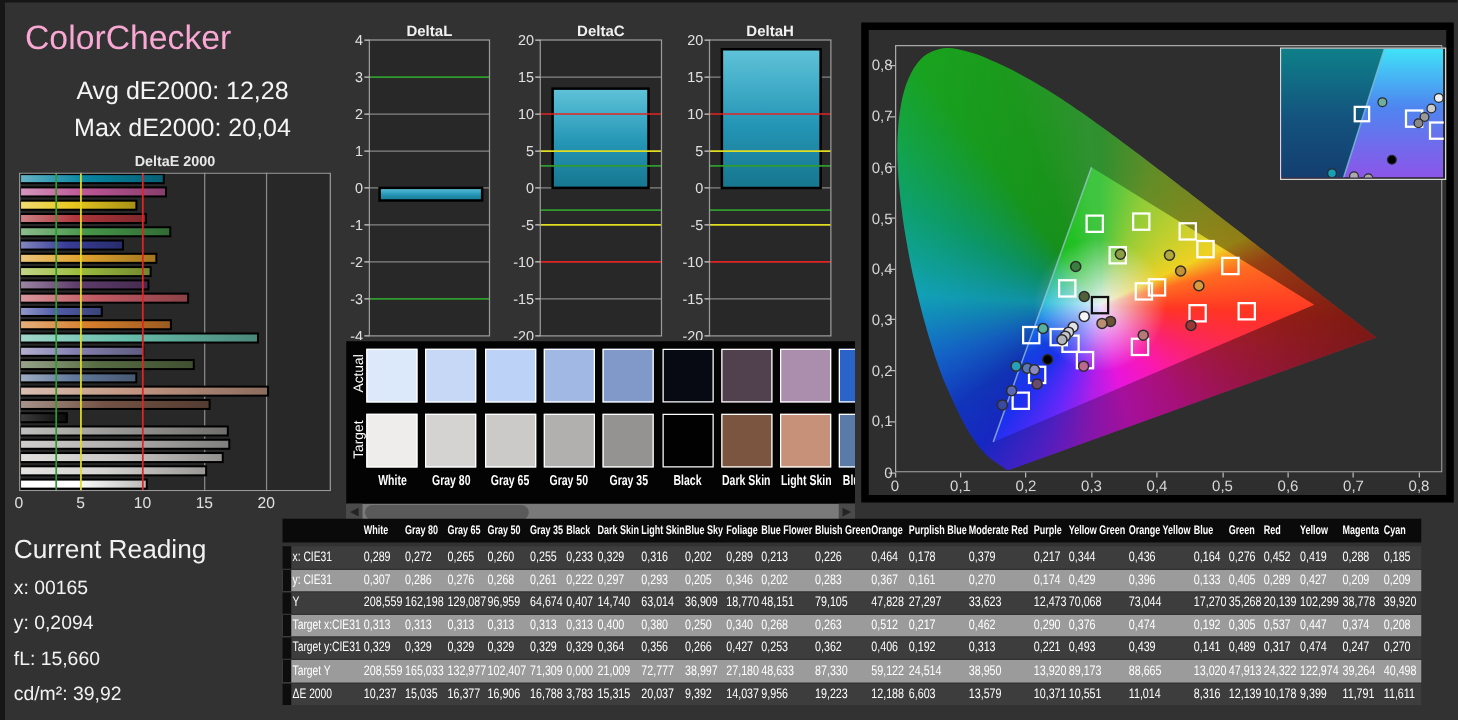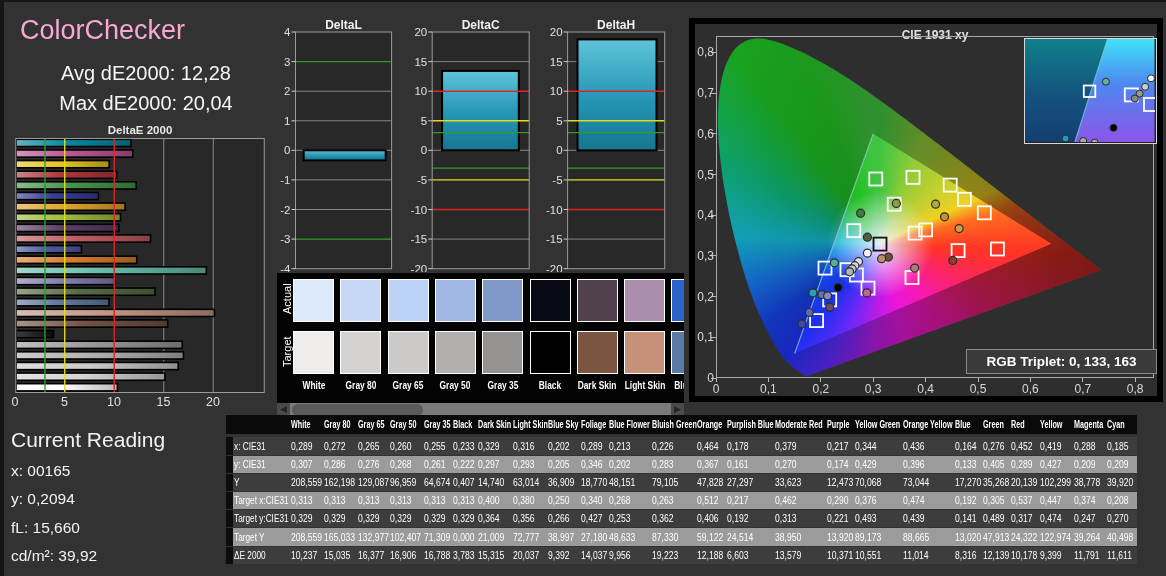--- a/index.html
+++ b/index.html
@@ -300,21 +300,20 @@
 <div class="abs" style="left:384.9px;top:106px;width:60px;text-align:center;font-size:11.5px;font-weight:bold;color:#fff;transform:scaleX(0.73)">Blue Sky</div>
 <div class="abs" style="left:4px;top:13px;width:14px;height:28px;writing-mode:vertical-rl;transform:rotate(180deg);font-size:11px;color:#fff">Actual</div>
 <div class="abs" style="left:4px;top:66px;width:14px;height:28px;writing-mode:vertical-rl;transform:rotate(180deg);font-size:11px;color:#fff">Target</div>
 <div class="abs" style="left:0;top:130px;width:407px;height:13px;background:#7a7a7a">
 <div class="abs" style="left:0;top:0;width:13px;height:13px;background:#4a4a4a;color:#242424;font-size:9px;line-height:13px;text-align:center">◀</div>
 <div class="abs" style="right:0;top:0;width:13px;height:13px;background:#4a4a4a;color:#242424;font-size:9px;line-height:13px;text-align:center">▶</div>
 <div class="abs" style="left:15px;top:0.5px;width:131px;height:12px;background:#5a5a5a;border-radius:6px"></div>
 </div>
   </div>
 <div class="abs" style="left:689px;top:18px;width:474px;height:384px;background:#2e2e2e;border:6px solid #000">
-<div class="abs" style="left:21px;top:4px;width:438px;text-align:center;font-size:12px;font-weight:bold;color:#e0e0e0">CIE 1931 xy</div>
 <div class="abs" style="left:21px;top:12px;width:438px;height:342px;background:radial-gradient(circle 53px at 164px 208px, rgba(238,244,255,0.95), rgba(238,244,255,0)),conic-gradient(from 0deg at 164px 208px,#40c540 0deg,#90cc38 22deg,#cfd02c 51deg,#f0d122 65deg,#ff6e20 75deg,#ff3424 93deg,#fb2468 115deg,#f918b2 140deg,#e816dc 166deg,#b01ee8 185deg,#6428fa 202deg,#1c30ee 220deg,#1440e0 235deg,#1773eb 252deg,#14bad4 273deg,#0fb87e 297deg,#1dbd24 323deg,#21c023 337deg,#40c540 356deg,#40c540 360deg);clip-path:url(#shoeclip)"></div>
 <div class="abs" style="left:21px;top:12px;width:438px;height:342px;background:linear-gradient(90deg,rgba(0,0,0,0.12),rgba(0,0,0,0.30) 45%,rgba(0,0,0,0.58));clip-path:url(#ringclip)"></div>
 <svg class="abs" style="left:21px;top:12px" width="438" height="342" viewBox="0 0 438 342">
       <defs>
         <clipPath id="shoeclip">
           <polygon points="91.2,340.0 91.2,340.0 91.2,340.0 91.2,340.0 91.2,340.0 91.2,340.0 91.2,340.0 91.2,340.0 91.1,340.0 91.1,340.0 91.1,340.0 91.1,340.0 91.1,340.0 91.1,340.0 91.0,340.0 91.0,340.0 91.0,340.0 91.0,340.0 91.0,340.0 90.9,340.0 90.9,340.0 90.9,340.0 90.9,340.0 90.8,340.0 90.8,340.0 90.8,340.0 90.8,340.0 90.7,340.0 90.7,340.0 90.7,340.0 90.7,340.0 90.6,340.0 90.6,340.0 90.6,340.0 90.5,340.0 90.5,340.0 90.4,340.0 90.4,340.0 90.4,340.1 90.3,340.1 90.3,340.1 90.2,340.1 90.2,340.0 90.1,340.0 90.1,340.0 90.0,340.0 90.0,340.0 89.9,340.0 89.8,339.9 89.7,339.9 89.6,339.8 89.5,339.8 89.4,339.8 89.3,339.7 89.2,339.6 89.1,339.6 89.0,339.5 88.9,339.4 88.8,339.4 88.6,339.3 88.5,339.2 88.4,339.1 88.2,339.0 88.0,338.9 87.8,338.8 87.6,338.6 87.5,338.5 87.3,338.4 87.1,338.2 86.8,338.1 86.6,337.9 86.4,337.7 86.1,337.6 85.9,337.4 85.6,337.2 85.3,337.0 85.1,336.8 84.7,336.6 84.4,336.4 84.1,336.1 83.7,335.9 83.3,335.6 82.9,335.4 82.5,335.1 82.1,334.8 81.6,334.5 81.2,334.2 80.7,333.9 80.2,333.5 79.7,333.2 79.1,332.8 78.6,332.3 78.0,331.9 77.4,331.5 76.8,331.0 76.1,330.5 75.5,329.9 74.8,329.3 74.1,328.7 73.4,328.1 72.6,327.4 71.8,326.6 71.0,325.8 70.1,324.8 69.2,323.7 68.2,322.6 67.2,321.4 66.1,320.0 65.0,318.5 63.9,316.8 62.7,315.1 61.5,313.3 60.2,311.3 58.8,309.1 57.4,306.7 56.0,304.1 54.5,301.3 52.9,298.3 51.3,295.1 49.6,291.7 47.8,288.0 46.0,284.0 44.1,279.8 42.1,275.4 40.1,270.7 38.0,265.7 36.0,260.3 34.0,254.6 31.9,248.7 29.9,242.4 27.8,235.8 25.8,229.0 23.8,221.9 21.8,214.5 19.8,206.8 17.8,198.8 15.9,190.6 14.0,182.3 12.3,174.0 10.7,165.6 9.2,157.1 7.7,148.4 6.4,139.8 5.3,131.2 4.3,122.9 3.5,114.7 2.8,106.5 2.3,98.4 2.0,90.5 1.9,82.9 2.0,75.5 2.4,68.4 2.9,61.4 3.7,54.7 4.7,48.3 5.9,42.2 7.3,36.7 8.9,31.5 10.9,26.7 13.0,22.2 15.3,18.2 17.8,14.6 20.4,11.5 23.1,9.0 26.1,6.9 29.2,5.3 32.4,4.1 35.6,3.2 38.9,2.6 42.3,2.4 45.7,2.6 49.2,3.1 52.8,3.9 56.3,4.8 59.8,5.7 63.4,6.8 66.9,8.0 70.5,9.4 74.1,10.9 77.6,12.5 81.1,14.0 84.5,15.5 87.9,17.1 91.2,18.8 94.5,20.4 97.8,22.2 101.1,23.9 104.3,25.7 107.6,27.5 110.8,29.3 113.9,31.2 117.1,33.1 120.3,35.0 123.5,37.0 126.7,39.0 129.8,41.0 133.0,43.0 136.1,45.1 139.3,47.2 142.4,49.3 145.5,51.5 148.7,53.6 151.8,55.8 154.9,58.0 158.0,60.2 161.2,62.5 164.3,64.7 167.4,67.0 170.5,69.2 173.6,71.5 176.7,73.8 179.9,76.1 183.0,78.5 186.1,80.8 189.3,83.1 192.4,85.5 195.5,87.8 198.6,90.2 201.7,92.5 204.8,94.9 208.0,97.3 211.1,99.7 214.2,102.0 217.3,104.4 220.4,106.8 223.5,109.1 226.6,111.5 229.6,113.9 232.7,116.2 235.8,118.6 238.8,120.9 241.9,123.3 244.9,125.6 247.9,128.0 250.9,130.3 253.9,132.6 256.8,134.9 259.8,137.2 262.7,139.5 265.7,141.7 268.5,144.0 271.4,146.2 274.3,148.4 277.1,150.6 279.9,152.8 282.7,154.9 285.5,157.1 288.2,159.2 290.9,161.3 293.6,163.3 296.2,165.4 298.8,167.4 301.4,169.4 303.9,171.3 306.4,173.2 308.9,175.1 311.3,177.0 313.6,178.8 315.9,180.6 318.2,182.4 320.3,184.0 322.4,185.7 324.5,187.3 326.6,188.9 328.5,190.4 330.5,191.9 332.4,193.4 334.3,194.9 336.1,196.3 337.9,197.6 339.7,199.0 341.3,200.3 342.9,201.5 344.5,202.7 346.0,203.9 347.5,205.0 348.9,206.1 350.2,207.1 351.6,208.1 352.8,209.1 354.1,210.1 355.2,211.0 356.4,211.9 357.5,212.7 358.5,213.6 359.5,214.3 360.5,215.1 361.4,215.8 362.3,216.5 363.2,217.2 364.1,217.8 364.9,218.5 365.6,219.1 366.4,219.6 367.1,220.2 367.8,220.7 368.5,221.2 369.1,221.7 369.7,222.2 370.3,222.7 370.9,223.2 371.5,223.6 372.1,224.0 372.6,224.5 373.1,224.9 373.6,225.3 374.1,225.6 374.6,226.0 375.1,226.4 375.5,226.7 375.9,227.0 376.4,227.4 376.8,227.7 377.1,228.0 377.5,228.2 377.9,228.5 378.2,228.8 378.5,229.0 378.9,229.3 379.1,229.5 379.4,229.7 379.7,229.9 379.9,230.1 380.2,230.3 380.4,230.5 380.6,230.7 380.9,230.8 381.1,231.0 381.3,231.1 381.5,231.3 381.6,231.4 381.8,231.6 382.0,231.7 382.1,231.8 382.3,231.9 382.4,232.0 382.5,232.1 382.6,232.2 382.7,232.3 382.8,232.4 382.9,232.4 383.0,232.5 383.1,232.6 383.2,232.6 383.3,232.7 383.3,232.8 383.4,232.8 383.5,232.9 383.6,232.9 383.6,233.0 383.7,233.0 383.8,233.1 383.8,233.1 383.9,233.2 383.9,233.2 384.0,233.3 384.0,233.3 384.1,233.3 384.2,233.4 384.2,233.4 384.3,233.5 384.4,233.6 384.5,233.7 384.7,233.8 384.8,233.9 384.9,234.0 385.0,234.0"></polygon>
         </clipPath>
         <clipPath id="ringclip" clip-rule="evenodd">
           <path d="M91.2 340.0 L91.2 340.0 L91.2 340.0 L91.2 340.0 L91.2 340.0 L91.2 340.0 L91.2 340.0 L91.2 340.0 L91.1 340.0 L91.1 340.0 L91.1 340.0 L91.1 340.0 L91.1 340.0 L91.1 340.0 L91.0 340.0 L91.0 340.0 L91.0 340.0 L91.0 340.0 L91.0 340.0 L90.9 340.0 L90.9 340.0 L90.9 340.0 L90.9 340.0 L90.8 340.0 L90.8 340.0 L90.8 340.0 L90.8 340.0 L90.7 340.0 L90.7 340.0 L90.7 340.0 L90.7 340.0 L90.6 340.0 L90.6 340.0 L90.6 340.0 L90.5 340.0 L90.5 340.0 L90.4 340.0 L90.4 340.0 L90.4 340.1 L90.3 340.1 L90.3 340.1 L90.2 340.1 L90.2 340.0 L90.1 340.0 L90.1 340.0 L90.0 340.0 L90.0 340.0 L89.9 340.0 L89.8 339.9 L89.7 339.9 L89.6 339.8 L89.5 339.8 L89.4 339.8 L89.3 339.7 L89.2 339.6 L89.1 339.6 L89.0 339.5 L88.9 339.4 L88.8 339.4 L88.6 339.3 L88.5 339.2 L88.4 339.1 L88.2 339.0 L88.0 338.9 L87.8 338.8 L87.6 338.6 L87.5 338.5 L87.3 338.4 L87.1 338.2 L86.8 338.1 L86.6 337.9 L86.4 337.7 L86.1 337.6 L85.9 337.4 L85.6 337.2 L85.3 337.0 L85.1 336.8 L84.7 336.6 L84.4 336.4 L84.1 336.1 L83.7 335.9 L83.3 335.6 L82.9 335.4 L82.5 335.1 L82.1 334.8 L81.6 334.5 L81.2 334.2 L80.7 333.9 L80.2 333.5 L79.7 333.2 L79.1 332.8 L78.6 332.3 L78.0 331.9 L77.4 331.5 L76.8 331.0 L76.1 330.5 L75.5 329.9 L74.8 329.3 L74.1 328.7 L73.4 328.1 L72.6 327.4 L71.8 326.6 L71.0 325.8 L70.1 324.8 L69.2 323.7 L68.2 322.6 L67.2 321.4 L66.1 320.0 L65.0 318.5 L63.9 316.8 L62.7 315.1 L61.5 313.3 L60.2 311.3 L58.8 309.1 L57.4 306.7 L56.0 304.1 L54.5 301.3 L52.9 298.3 L51.3 295.1 L49.6 291.7 L47.8 288.0 L46.0 284.0 L44.1 279.8 L42.1 275.4 L40.1 270.7 L38.0 265.7 L36.0 260.3 L34.0 254.6 L31.9 248.7 L29.9 242.4 L27.8 235.8 L25.8 229.0 L23.8 221.9 L21.8 214.5 L19.8 206.8 L17.8 198.8 L15.9 190.6 L14.0 182.3 L12.3 174.0 L10.7 165.6 L9.2 157.1 L7.7 148.4 L6.4 139.8 L5.3 131.2 L4.3 122.9 L3.5 114.7 L2.8 106.5 L2.3 98.4 L2.0 90.5 L1.9 82.9 L2.0 75.5 L2.4 68.4 L2.9 61.4 L3.7 54.7 L4.7 48.3 L5.9 42.2 L7.3 36.7 L8.9 31.5 L10.9 26.7 L13.0 22.2 L15.3 18.2 L17.8 14.6 L20.4 11.5 L23.1 9.0 L26.1 6.9 L29.2 5.3 L32.4 4.1 L35.6 3.2 L38.9 2.6 L42.3 2.4 L45.7 2.6 L49.2 3.1 L52.8 3.9 L56.3 4.8 L59.8 5.7 L63.4 6.8 L66.9 8.0 L70.5 9.4 L74.1 10.9 L77.6 12.5 L81.1 14.0 L84.5 15.5 L87.9 17.1 L91.2 18.8 L94.5 20.4 L97.8 22.2 L101.1 23.9 L104.3 25.7 L107.6 27.5 L110.8 29.3 L113.9 31.2 L117.1 33.1 L120.3 35.0 L123.5 37.0 L126.7 39.0 L129.8 41.0 L133.0 43.0 L136.1 45.1 L139.3 47.2 L142.4 49.3 L145.5 51.5 L148.7 53.6 L151.8 55.8 L154.9 58.0 L158.0 60.2 L161.2 62.5 L164.3 64.7 L167.4 67.0 L170.5 69.2 L173.6 71.5 L176.7 73.8 L179.9 76.1 L183.0 78.5 L186.1 80.8 L189.3 83.1 L192.4 85.5 L195.5 87.8 L198.6 90.2 L201.7 92.5 L204.8 94.9 L208.0 97.3 L211.1 99.7 L214.2 102.0 L217.3 104.4 L220.4 106.8 L223.5 109.1 L226.6 111.5 L229.6 113.9 L232.7 116.2 L235.8 118.6 L238.8 120.9 L241.9 123.3 L244.9 125.6 L247.9 128.0 L250.9 130.3 L253.9 132.6 L256.8 134.9 L259.8 137.2 L262.7 139.5 L265.7 141.7 L268.5 144.0 L271.4 146.2 L274.3 148.4 L277.1 150.6 L279.9 152.8 L282.7 154.9 L285.5 157.1 L288.2 159.2 L290.9 161.3 L293.6 163.3 L296.2 165.4 L298.8 167.4 L301.4 169.4 L303.9 171.3 L306.4 173.2 L308.9 175.1 L311.3 177.0 L313.6 178.8 L315.9 180.6 L318.2 182.4 L320.3 184.0 L322.4 185.7 L324.5 187.3 L326.6 188.9 L328.5 190.4 L330.5 191.9 L332.4 193.4 L334.3 194.9 L336.1 196.3 L337.9 197.6 L339.7 199.0 L341.3 200.3 L342.9 201.5 L344.5 202.7 L346.0 203.9 L347.5 205.0 L348.9 206.1 L350.2 207.1 L351.6 208.1 L352.8 209.1 L354.1 210.1 L355.2 211.0 L356.4 211.9 L357.5 212.7 L358.5 213.6 L359.5 214.3 L360.5 215.1 L361.4 215.8 L362.3 216.5 L363.2 217.2 L364.1 217.8 L364.9 218.5 L365.6 219.1 L366.4 219.6 L367.1 220.2 L367.8 220.7 L368.5 221.2 L369.1 221.7 L369.7 222.2 L370.3 222.7 L370.9 223.2 L371.5 223.6 L372.1 224.0 L372.6 224.5 L373.1 224.9 L373.6 225.3 L374.1 225.6 L374.6 226.0 L375.1 226.4 L375.5 226.7 L375.9 227.0 L376.4 227.4 L376.8 227.7 L377.1 228.0 L377.5 228.2 L377.9 228.5 L378.2 228.8 L378.5 229.0 L378.9 229.3 L379.1 229.5 L379.4 229.7 L379.7 229.9 L379.9 230.1 L380.2 230.3 L380.4 230.5 L380.6 230.7 L380.9 230.8 L381.1 231.0 L381.3 231.1 L381.5 231.3 L381.6 231.4 L381.8 231.6 L382.0 231.7 L382.1 231.8 L382.3 231.9 L382.4 232.0 L382.5 232.1 L382.6 232.2 L382.7 232.3 L382.8 232.4 L382.9 232.4 L383.0 232.5 L383.1 232.6 L383.2 232.6 L383.3 232.7 L383.3 232.8 L383.4 232.8 L383.5 232.9 L383.6 232.9 L383.6 233.0 L383.7 233.0 L383.8 233.1 L383.8 233.1 L383.9 233.2 L383.9 233.2 L384.0 233.3 L384.0 233.3 L384.1 233.3 L384.2 233.4 L384.2 233.4 L384.3 233.5 L384.4 233.6 L384.5 233.7 L384.7 233.8 L384.8 233.9 L384.9 234.0 L385.0 234.0 Z M335.4 207.7 L157.2 97.8 L78.6 317.6 Z" fill-rule="evenodd" clip-rule="evenodd"></path>
         </clipPath>
@@ -425,21 +424,20 @@
         <circle cx="126" cy="39.3" r="3.5" fill="#f0f0f0" stroke="#2a2a2a" stroke-width="1"></circle>
         <circle cx="120.1" cy="47.8" r="3.5" fill="#cccccc" stroke="#2a2a2a" stroke-width="1"></circle>
         <circle cx="114.6" cy="54.6" r="3.5" fill="#999999" stroke="#2a2a2a" stroke-width="1"></circle>
         <circle cx="109.8" cy="59.5" r="3.5" fill="#888888" stroke="#2a2a2a" stroke-width="1"></circle>
         <circle cx="88.5" cy="88.8" r="3.5" fill="#000000" stroke="#2a2a2a" stroke-width="1"></circle>
         <circle cx="40.6" cy="99.5" r="3.5" fill="#15a0b8" stroke="#2a2a2a" stroke-width="1"></circle>
         <circle cx="58.2" cy="102" r="3.5" fill="#aaaaaa" stroke="#2a2a2a" stroke-width="1"></circle>
         <circle cx="69.7" cy="103.6" r="3.5" fill="#aaaaaa" stroke="#2a2a2a" stroke-width="1"></circle>
       </svg>
 </div>
-<div class="abs" style="left:271px;top:325px;width:191px;height:25px;background:#3a3a3a;border:1px solid #8a8a8a;font-size:13.5px;font-weight:bold;color:#fff;text-align:center;line-height:23px">RGB Triplet: 0, 133, 163</div>
 </div>
 <div class="abs" style="left:11px;top:428px;font-size:21px;color:#f2f2f2">Current Reading</div>
 <div class="abs" style="left:11px;top:462.0px;font-size:15.5px;color:#f2f2f2">x: 00165</div>
 <div class="abs" style="left:11px;top:490.3px;font-size:15.5px;color:#f2f2f2">y: 0,2094</div>
 <div class="abs" style="left:11px;top:518.6px;font-size:15.5px;color:#f2f2f2">fL: 15,660</div>
 <div class="abs" style="left:11px;top:546.9px;font-size:15.5px;color:#f2f2f2">cd/m²: 39,92</div>
 <div class="abs" style="left:226px;top:415px;width:910.5px;height:150px">
 <div class="abs" style="left:0;top:0;width:910.5px;height:19px;background:#0a0a0a"></div>
 <div class="abs" style="left:64.7px;top:4px;font-size:10px;font-weight:bold;color:#fff;white-space:nowrap;transform:scaleX(0.72);transform-origin:left top">White</div>
 <div class="abs" style="left:97.9px;top:4px;font-size:10px;font-weight:bold;color:#fff;white-space:nowrap;transform:scaleX(0.72);transform-origin:left top">Gray 80</div>

